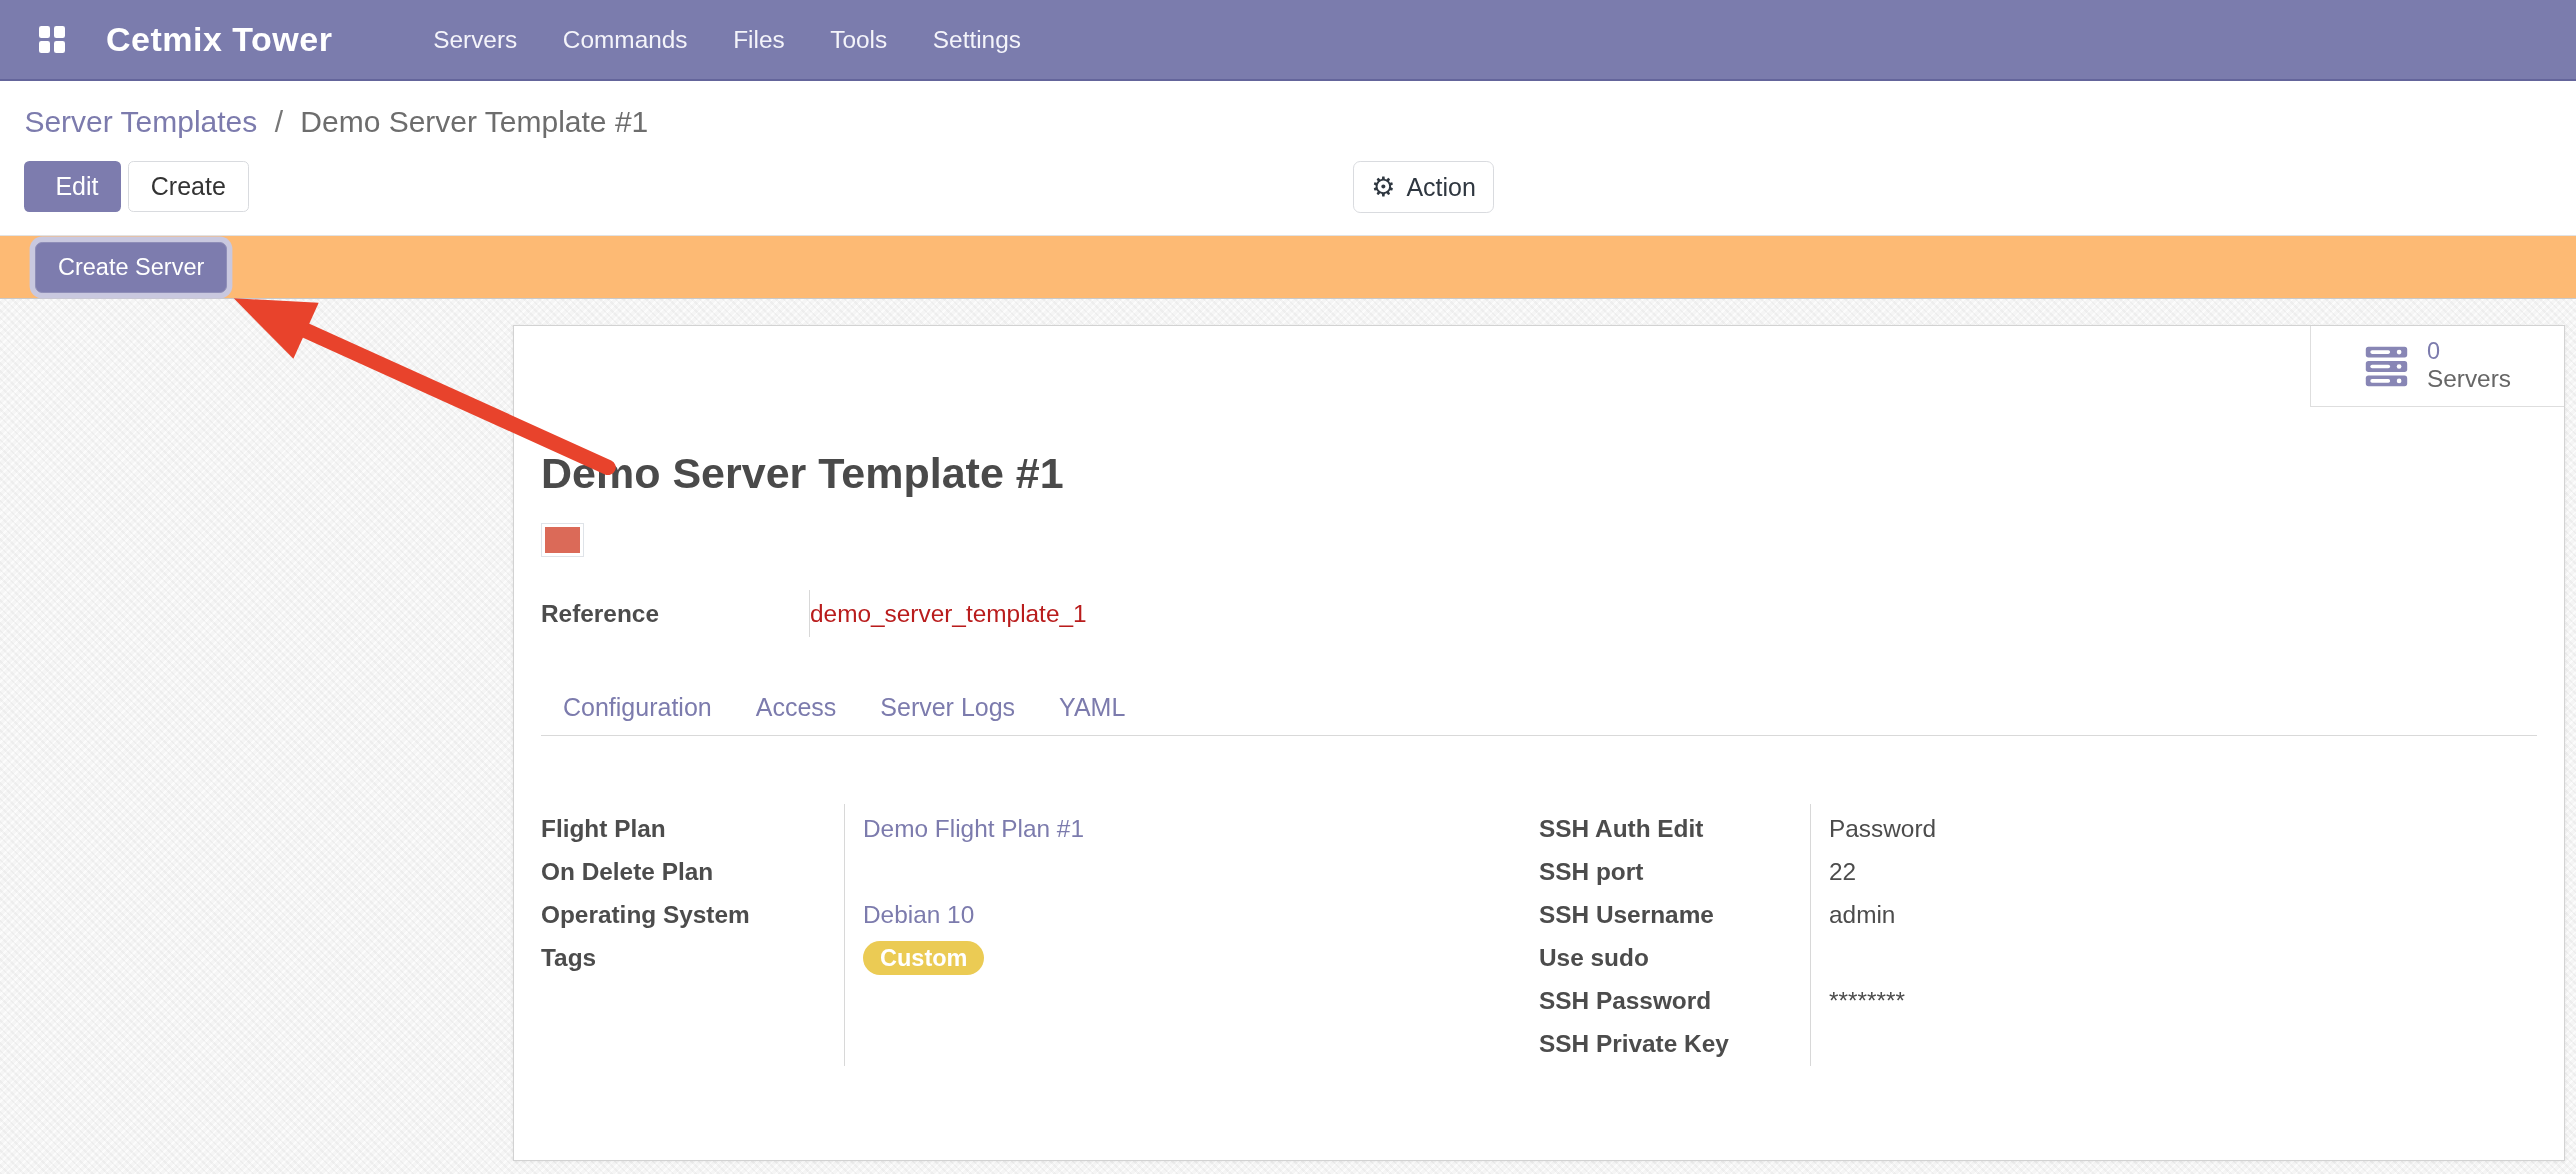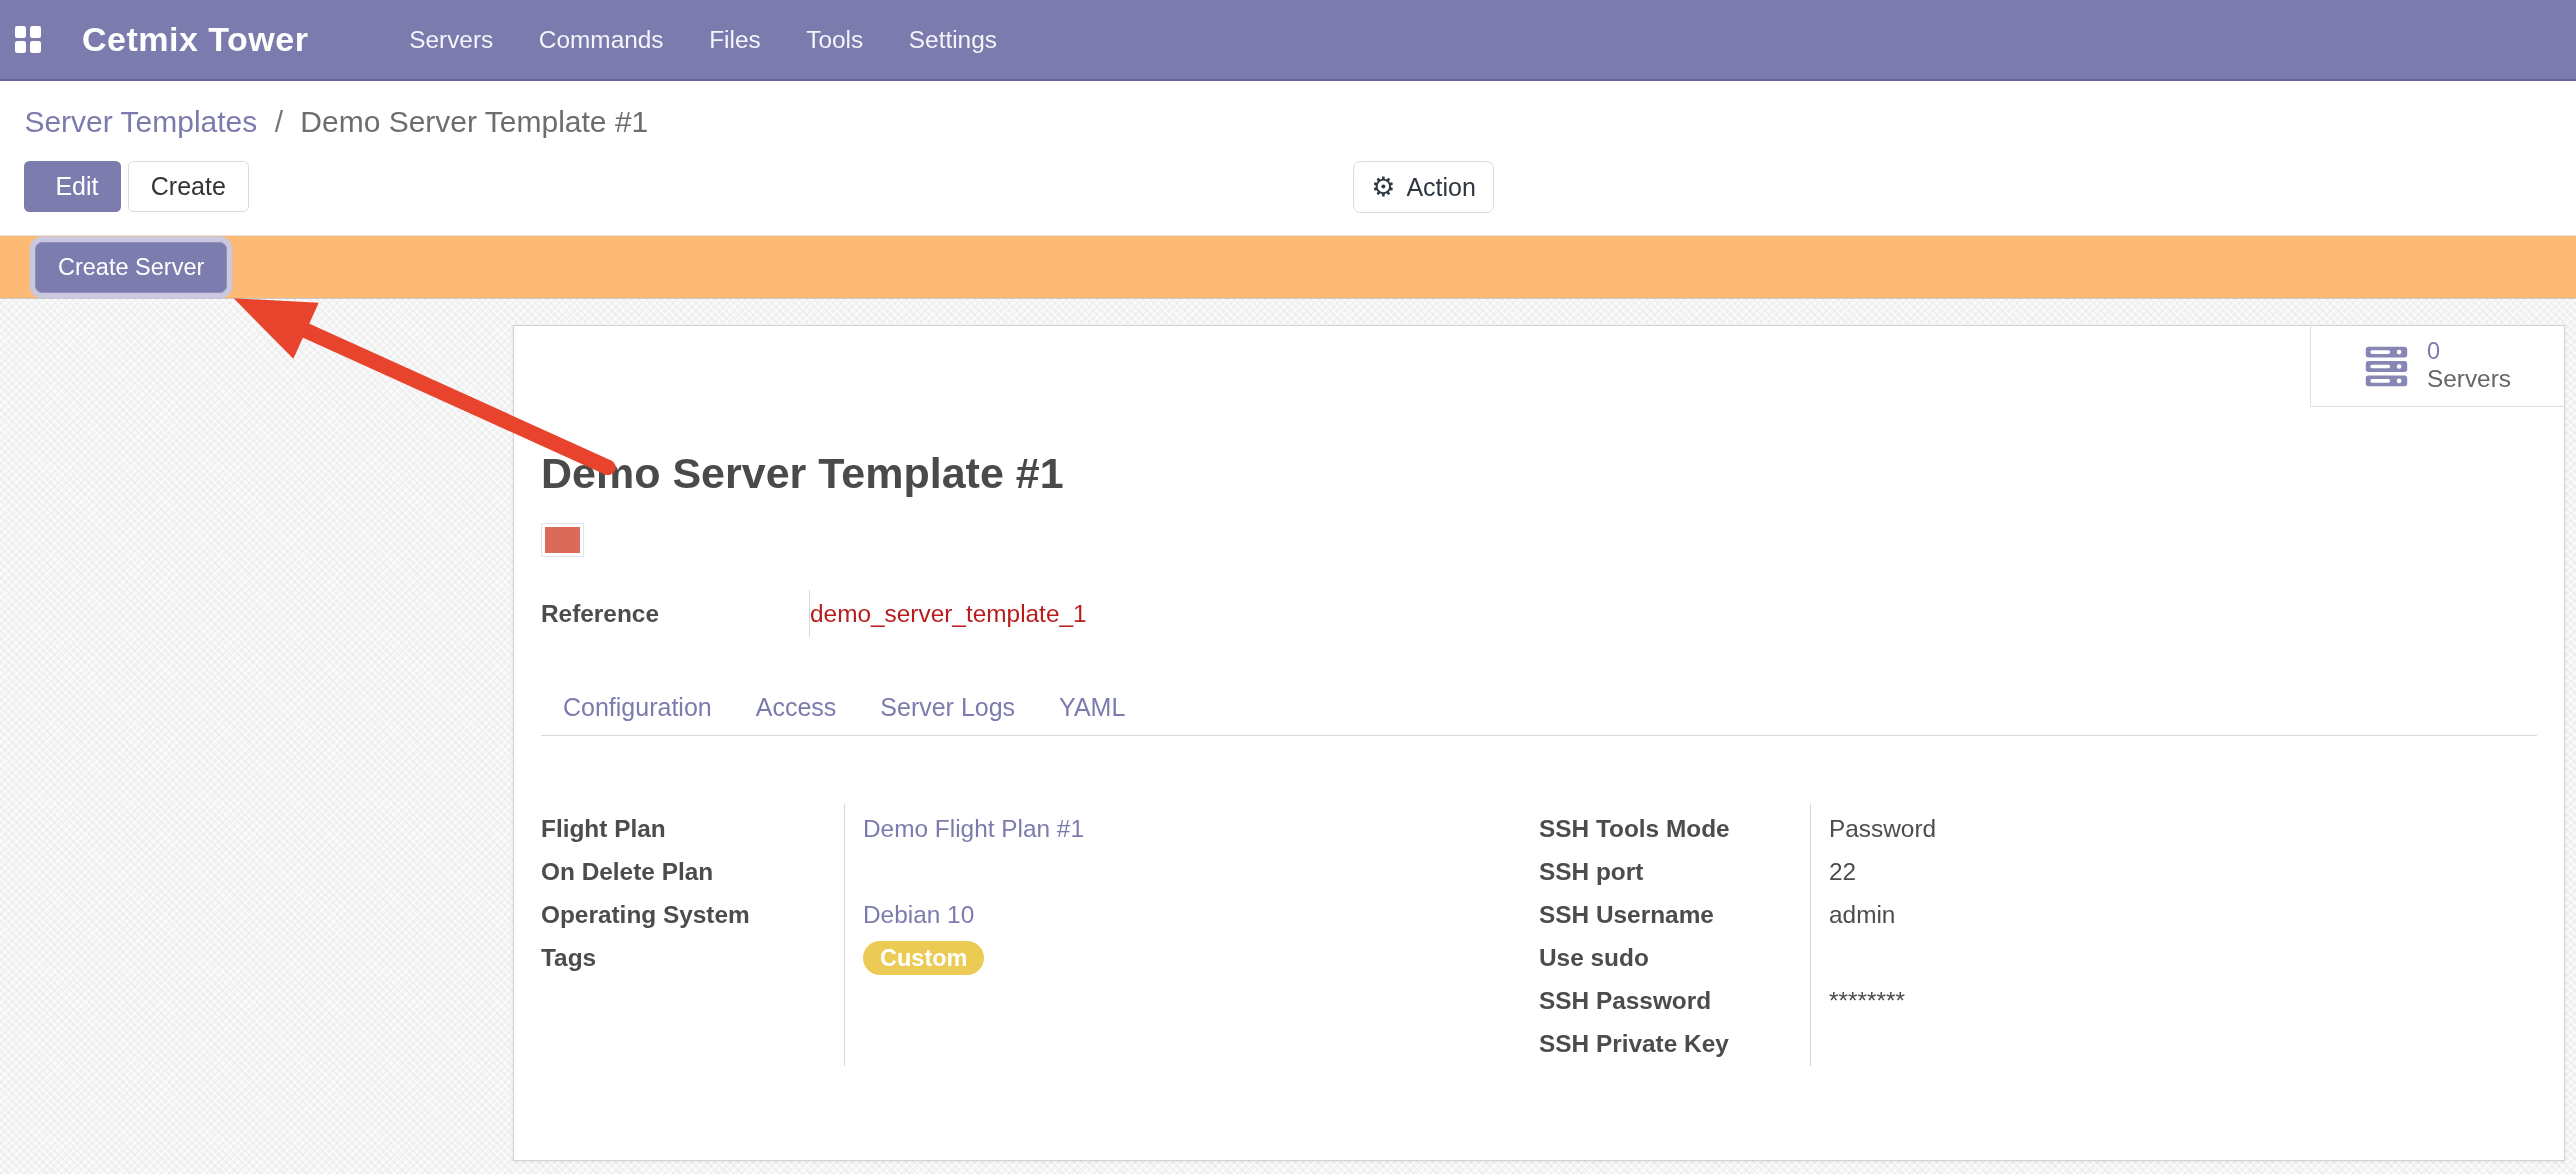--- a/index.html
+++ b/index.html
@@ -3,21 +3,21 @@
 <meta charset="utf-8">
 <style>
   * { box-sizing: border-box; }
   html,body { margin:0; padding:0; }
   body { font-family:"Liberation Sans", sans-serif; background:#fff; }
   .screen { position:relative; width:2576px; height:1174px; overflow:hidden; background:#fff; }
 
   
   .navbar {
     height:81px; background:#7b7cad; border-bottom:2.7px solid #64659b;
-    display:flex; align-items:center; padding-left:7px; color:#fff;
+    display:flex; align-items:center; padding-left:31px; color:#fff;
   }
   .apps-icon { width:42px; height:42px; display:flex; align-items:center; justify-content:center; cursor:pointer; }
   .apps-grid { display:grid; grid-template-columns:11.7px 11.7px; grid-template-rows:11.7px 11.7px; gap:3.6px; }
   .apps-grid i { background:#fff; border-radius:2.3px; }
   .brand { font-size:34px; font-weight:bold; margin-left:33px; letter-spacing:0.5px; cursor:pointer; }
   .nav-menu { display:flex; margin-left:99px; gap:42px; font-size:24.4px; }
   .nav-item { cursor:pointer; padding:5.4px 1.8px; color:#f4f4fa; }
 
   
   .control-panel { position:relative; height:154px; background:#fff; padding:23.5px 0 0 24.4px; }
@@ -208,21 +208,21 @@
                 </div>
               <div class="frow">
                   <span class="tag-pill">Custom</span>
                 </div>
             </div>
           </div>
 
           <div class="fgroup">
             <div class="fcol-labels">
               <div class="frow">
-                  <span class="flabel">SSH Tools Mode</span>
+                  <span class="flabel">SSH Auth Edit</span>
                 </div>
               <div class="frow">
                   <span class="flabel">SSH port</span>
                 </div>
               <div class="frow">
                   <span class="flabel">SSH Username</span>
                 </div>
               <div class="frow">
                   <span class="flabel">Use sudo</span>
                 </div>

